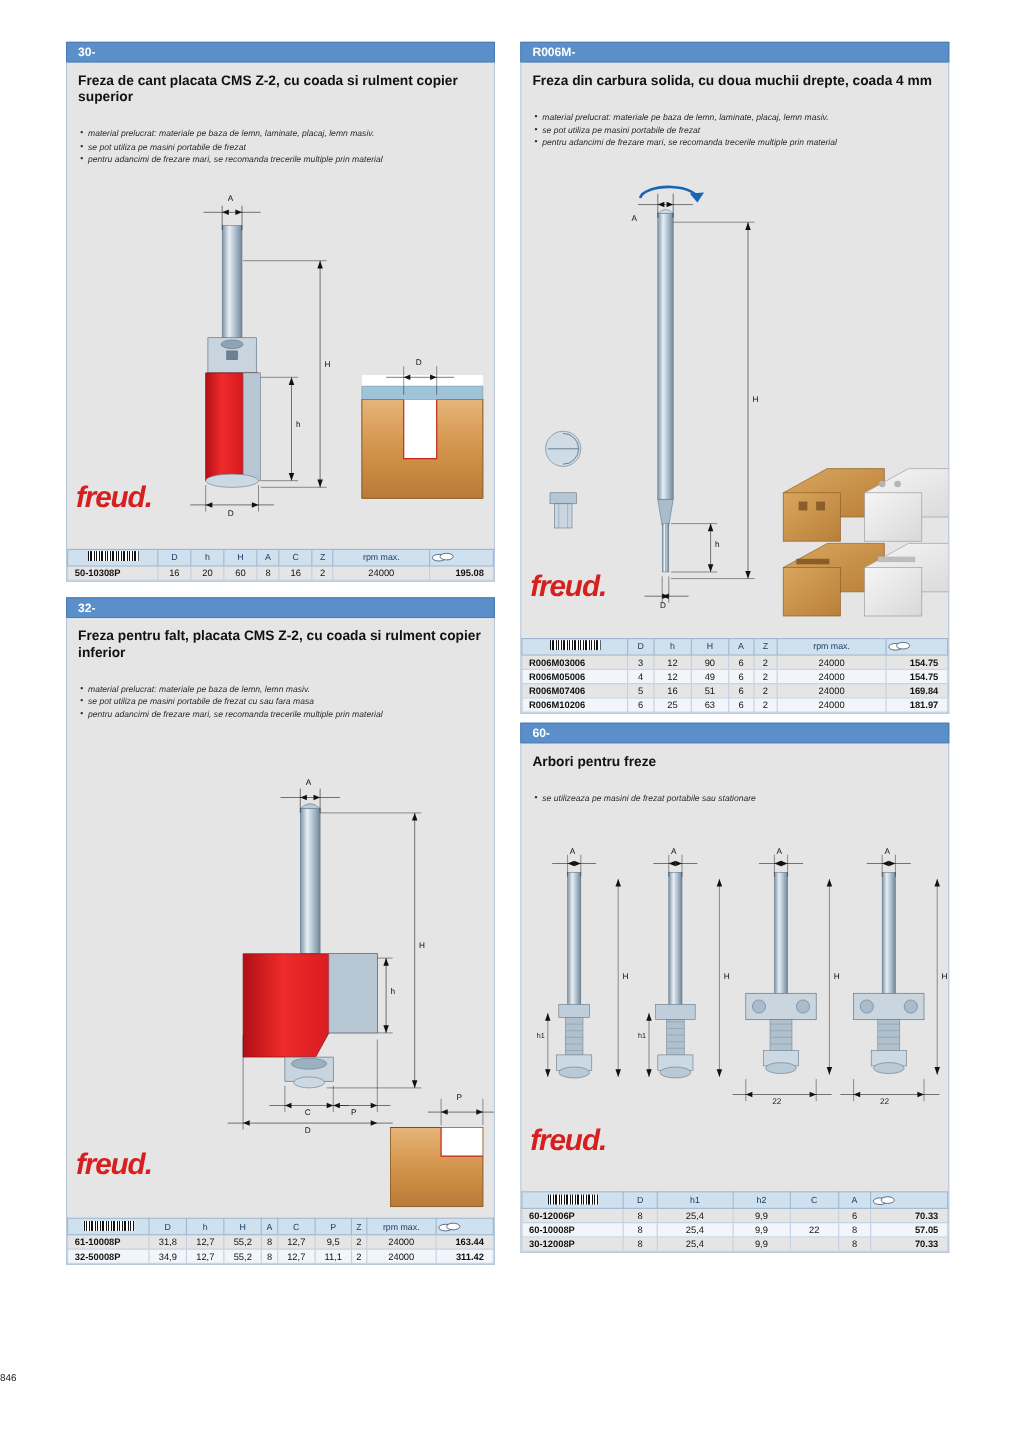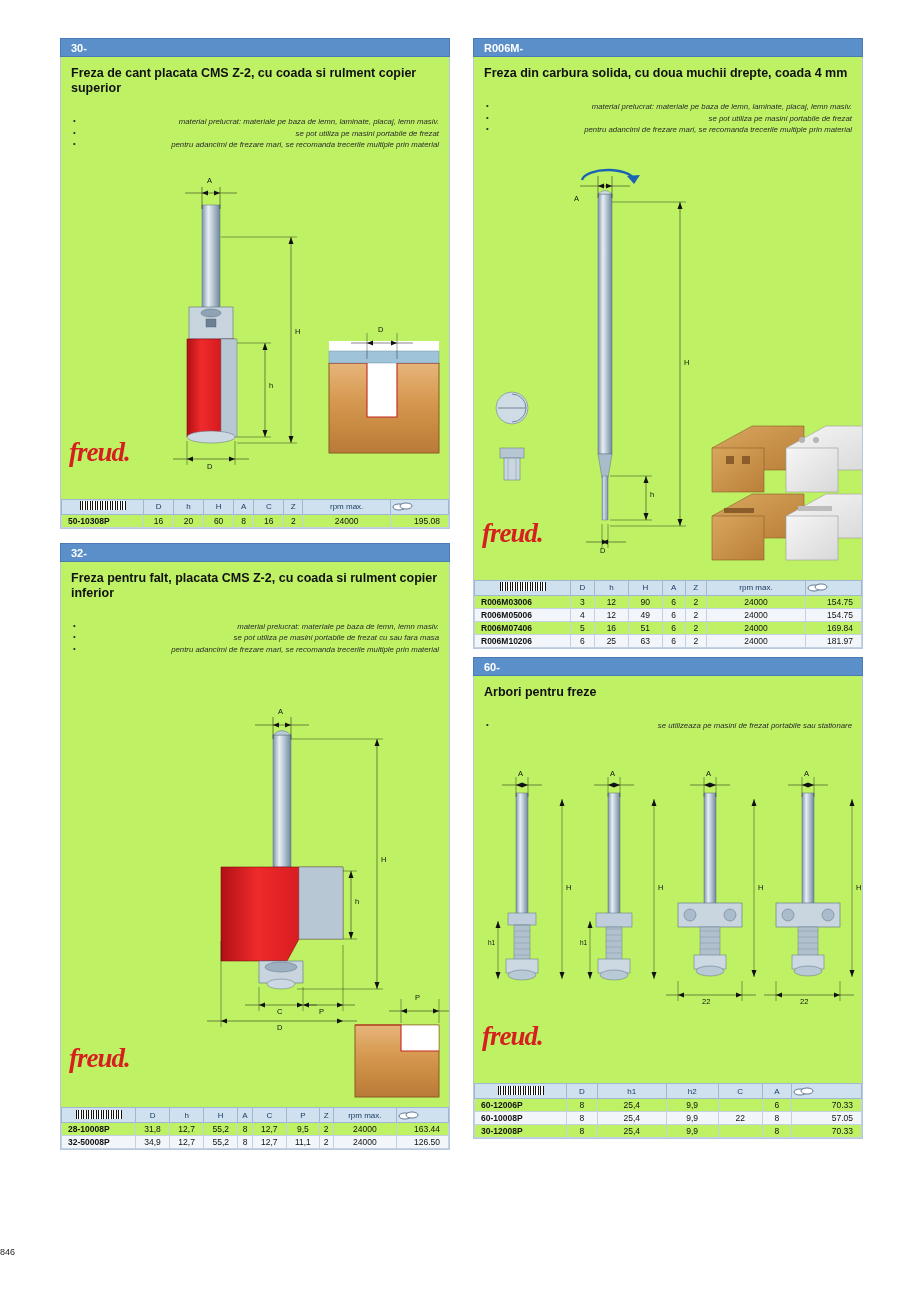--- a/index.html
+++ b/index.html
@@ -23,58 +23,58 @@
   .panel-header {
     background:#5b8fc9;
     color:#ffffff;
     font-size:11px;
     font-weight:bold;
     padding:4px 8px 4px 10px;
     height:19px;
     line-height:11px;
     border:1px solid #4a7cb3;
   }
-  .panel-body { border:1px solid #b8c8dc; border-top:none; background:#bef264; position:relative; }
+  .panel-body { border:1px solid #b8c8dc; border-top:none; background:#e5e5e5; position:relative; }
 
   .title {
     font-size:12.5px; font-weight:bold; color:#111;
     padding:9px 10px 3px 10px; line-height:15px;
   }
   .bullets { padding:1px 10px 6px 12px; }
   .bullets li {
     font-size:7.8px; font-style:italic; color:#2a2a2a;
-    line-height:11.5px; list-style:none; position:relative; padding-left:7px;text-align:right;
+    line-height:11.5px; list-style:none; position:relative; padding-left:7px;
   }
   .bullets li:before { content:"•"; position:absolute; left:0; top:-1px; font-style:normal; }
 
   .art { position:relative; width:100%; }
 
   .freud {
-    font-family: Liberation Serif, serif;
+    font-family: Liberation Sans, sans-serif;
     color:#d6201f; font-weight:bold; font-style:italic;
     font-size:27px; letter-spacing:-1px;
     position:absolute;
   }
   .freud .dot { color:#d6201f; }
 
   
   table.spec {
     width:100%; border-collapse:collapse;
     font-size:8.5px;
   }
   table.spec th {
     background:#cfe0ef; color:#1b3c63; font-weight:normal;
     border:1px solid #9fb8d0; height:15px; font-size:8px;
   }
   table.spec td {
     border:1px solid #c3d2e2; text-align:center; height:13px;
     color:#111; font-size:8.5px;
   }
   table.spec td.code { font-weight:bold; text-align:left; padding-left:6px; }
-  table.spec td.price { font-weight:normal; text-align:right; padding-right:8px; }
+  table.spec td.price { font-weight:bold; text-align:right; padding-right:8px; }
   table.spec tr:nth-child(even) td { background:#f2f6fa; }
 
   .barcode {
     display:inline-block; width:46px; height:9px;
     background:repeating-linear-gradient(to right,#111 0 1px,#fff 1px 2px,#111 2px 3.2px,#fff 3.2px 5px);
   }
 
   .pagenum {
     position:absolute; bottom:44px; left:0; width:920px; text-align:left;
     font-size:9px; color:#222;
@@ -313,42 +313,42 @@
               <th style="width:52px">
                 <svg width="22" height="9" viewBox="0 0 22 9">
                     <ellipse cx="7" cy="5" rx="6" ry="3" fill="#fff" stroke="#2d4b6b" stroke-width="0.7"></ellipse>
                     <ellipse cx="14" cy="4" rx="6" ry="3" fill="#fff" stroke="#2d4b6b" stroke-width="0.7"></ellipse>
                   </svg>
               </th>
             </tr>
           </thead>
           <tbody>
             <tr>
-              <td class="code">28-10008P</td>
+              <td class="code">61-10008P</td>
               <td>31,8</td>
               <td>12,7</td>
               <td>55,2</td>
               <td>8</td>
               <td>12,7</td>
               <td>9,5</td>
               <td>2</td>
               <td>24000</td>
               <td class="price">163.44</td>
             </tr>
             <tr>
               <td class="code">32-50008P</td>
               <td>34,9</td>
               <td>12,7</td>
               <td>55,2</td>
               <td>8</td>
               <td>12,7</td>
               <td>11,1</td>
               <td>2</td>
               <td>24000</td>
-              <td class="price">126.50</td>
+              <td class="price">311.42</td>
             </tr>
           </tbody>
         </table>
       </div>
     </div>
   </div>
 
   <div class="col col-right">
 
     <div class="panel">

